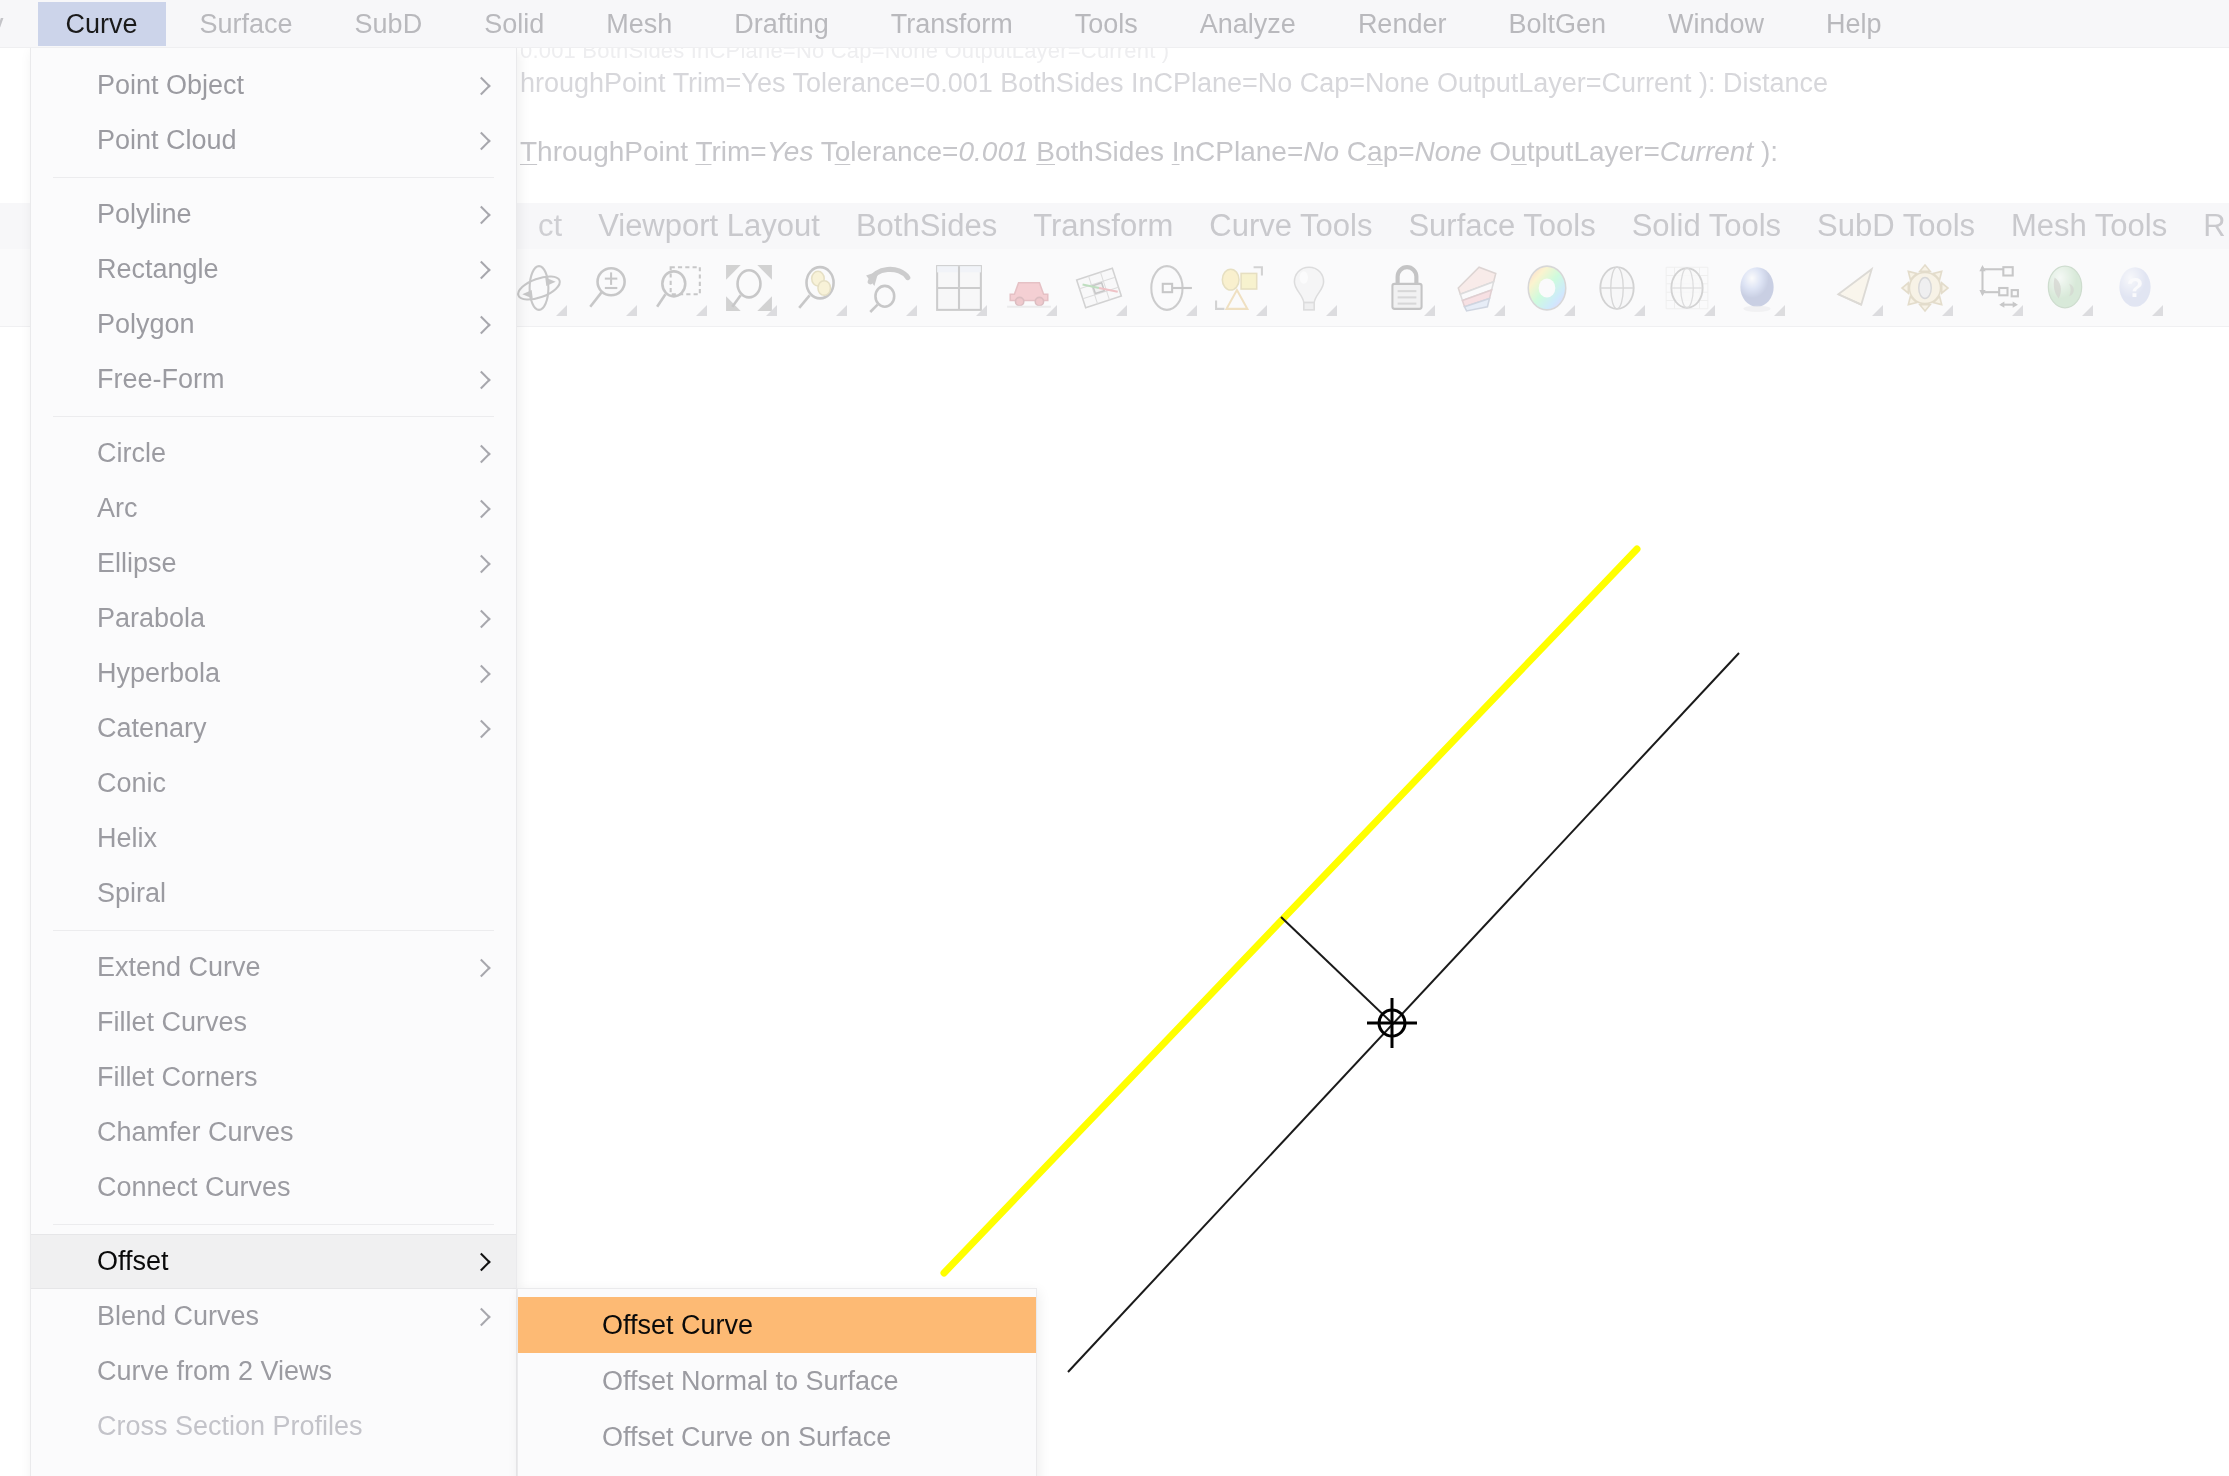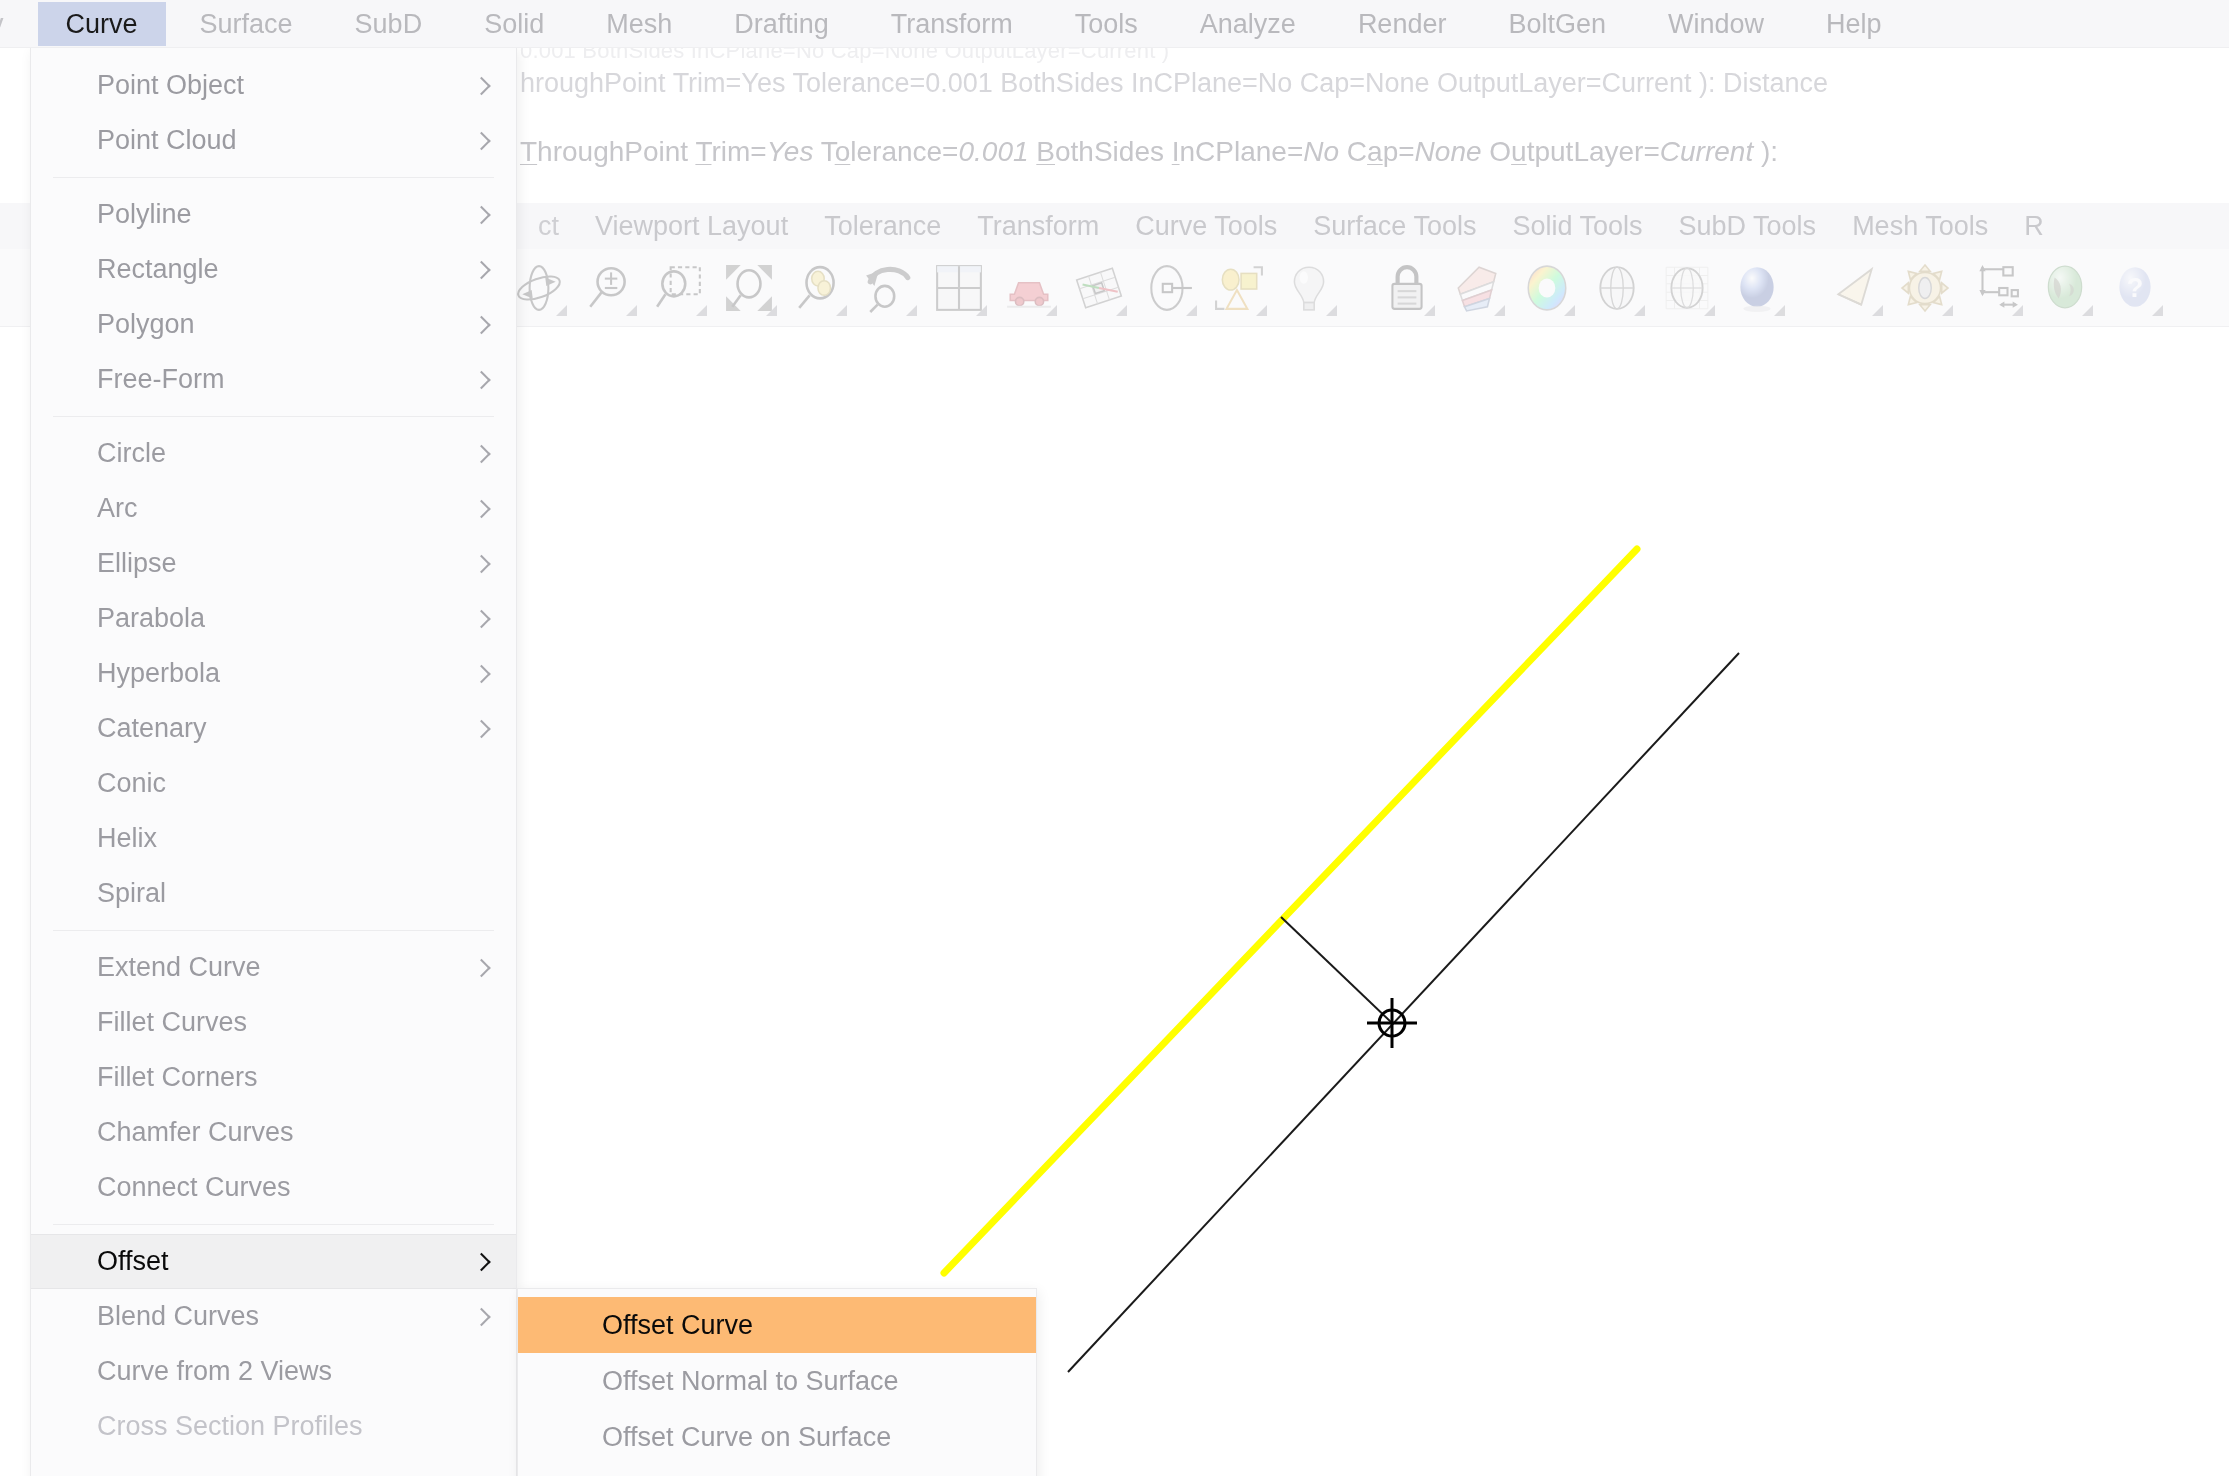--- a/index.html
+++ b/index.html
@@ -72,21 +72,21 @@
   
   .tabstrip {
     position:absolute; left:0; top: 203px;
     width: 2229px; height: 46px;
     background: #f7f7f9;
     display:flex; align-items:center;
     z-index: 4;
   }
   .tabstrip-inner { display:flex; align-items:center; padding-left: 520px; }
   .tab {
-    font-size: 27px; color:#c9c9cd; padding: 0 18px; white-space:nowrap;
+    font-size: 31px; color:#c9c9cd; padding: 0 18px; white-space:nowrap;
   }
   .tab.clipped { color:#cfcfd3; }
 
   
   .toolbar {
     position:absolute; left:0; top: 249px;
     width: 2229px; height: 78px;
     background: #fafafb;
     border-bottom: 1px solid #f0f0f2;
     z-index: 4;
@@ -232,21 +232,21 @@
     <div class="cmd-history">hroughPoint Trim=Yes Tolerance=0.001 BothSides InCPlane=No Cap=None OutputLayer=Current ): Distance</div>
     <div class="cmd-caret">›</div>
     <div class="cmd-caret2">›</div>
     <div class="cmd-prompt-row" id="prompt-row"><span class="u">T</span><span>hroughPoint </span><span class="u">T</span><span>rim=</span><span class="ital">Yes</span><span>  T</span><span class="u">o</span><span>lerance=</span><span class="ital">0.001</span><span>  </span><span class="u">B</span><span>othSides  </span><span class="u">I</span><span>nCPlane=</span><span class="ital">No</span><span>  C</span><span class="u">a</span><span>p=</span><span class="ital">None</span><span>  O</span><span class="u">u</span><span>tputLayer=</span><span class="ital">Current</span><span> ):</span></div>
   </div>
 
   <div class="tabstrip">
     <div class="tabstrip-inner" id="tabstrip-inner">
         <div class="tab clipped">ct</div>
         <div class="tab">Viewport Layout</div>
-        <div class="tab">Tolerance</div>
+        <div class="tab">BothSides</div>
         <div class="tab">Transform</div>
         <div class="tab">Curve Tools</div>
         <div class="tab">Surface Tools</div>
         <div class="tab">Solid Tools</div>
         <div class="tab">SubD Tools</div>
         <div class="tab">Mesh Tools</div>
         <div class="tab">R</div>
       </div>
   </div>
 

